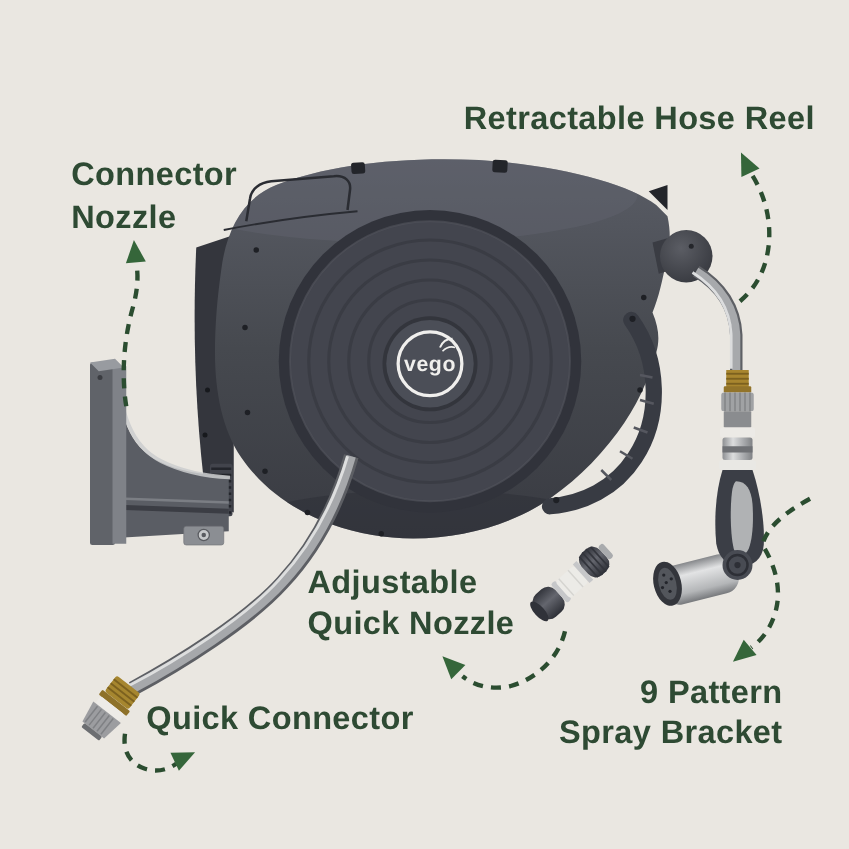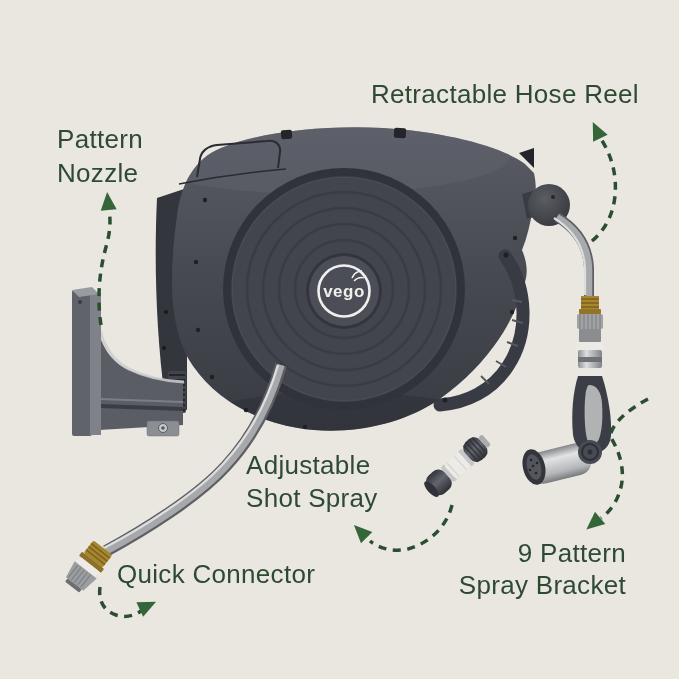--- a/index.html
+++ b/index.html
@@ -1,20 +1,20 @@
 <!DOCTYPE html>
 <html style="--bg: #EAE7E1; --label-text: #2E4A33; --arrow: #2B4D30; --arrowhead: #35663A; --accent-white: #F0EFED; --reel-body: #44474F; --brass: #A8862F;"><head>
 <meta charset="utf-8">
 <style>
   html,body{margin:0;padding:0;}
   body{background:var(--bg,#EAE7E1);font-family:"Liberation Sans",sans-serif;}
   .stage{position:relative;width:679px;height:679px;overflow:hidden;background:var(--bg,#EAE7E1);}
   .stage svg{position:absolute;left:0;top:0;}
   .label{position:absolute;color:var(--label-text,#2E4A33);font-size:26px;line-height:34px;
-         letter-spacing:.3px;font-weight:400;white-space:nowrap;}
+         letter-spacing:.3px;font-weight:700;white-space:nowrap;}
   .label .ln{display:block;}
   .lbl-center{text-align:left;}
   .lbl-right{text-align:right;}
   .arrow{fill:none;stroke:var(--arrow,#2B4D30);stroke-width:3.5;stroke-dasharray:8 6.5;}
   .arrowhead{fill:var(--arrowhead,#35663A);stroke:none;}
   .logo-ring{fill:none;stroke:var(--accent-white,#F0EFED);stroke-width:2.6;}
   .logo-text{fill:var(--accent-white,#F0EFED);font-family:"Liberation Sans",sans-serif;
              font-weight:bold;font-size:17px;letter-spacing:.5px;}
   .leaf{fill:none;stroke:var(--accent-white,#F0EFED);}
 </style>
@@ -271,31 +271,31 @@
       <path class="arrow" d="M 100,587 C 98,601 104,611 116,615 C 125,618 134,616 141,611"></path>
       <path class="arrowhead" d="M 0,-10 L 8,8 L -8,8 Z" transform="translate(147,606) rotate(65)"></path>
     </g>
     <g>
       <path class="arrow" d="M 648,399 C 628,410 613,422 610,436 C 620,452 625,470 621,487 C 618,500 611,511 601,518"></path>
       <path class="arrowhead" d="M 0,-10 L 8,8 L -8,8 Z" transform="translate(594,523) rotate(230)"></path>
     </g>
   </svg>
 
   <div class="label" style="left:57px;top:122px;">
-    <span class="ln">Pattern</span>
+    <span class="ln">Connector</span>
     <span class="ln">Nozzle</span>
   </div>
 
   <div class="label" style="left:371px;top:77px;">
     <span class="ln">Retractable Hose Reel</span>
   </div>
 
   <div class="label lbl-center" style="left:246px;top:449px;width:200px;line-height:33px;">
     <span class="ln">Adjustable</span>
-    <span class="ln">Shot Spray</span>
+    <span class="ln">Quick Nozzle</span>
   </div>
 
   <div class="label" style="left:117px;top:557px;">
     <span class="ln">Quick Connector</span>
   </div>
 
   <div class="label lbl-right" style="left:445px;top:537px;width:181px;line-height:32px;">
     <span class="ln">9 Pattern</span>
     <span class="ln">Spray Bracket</span>
   </div>

